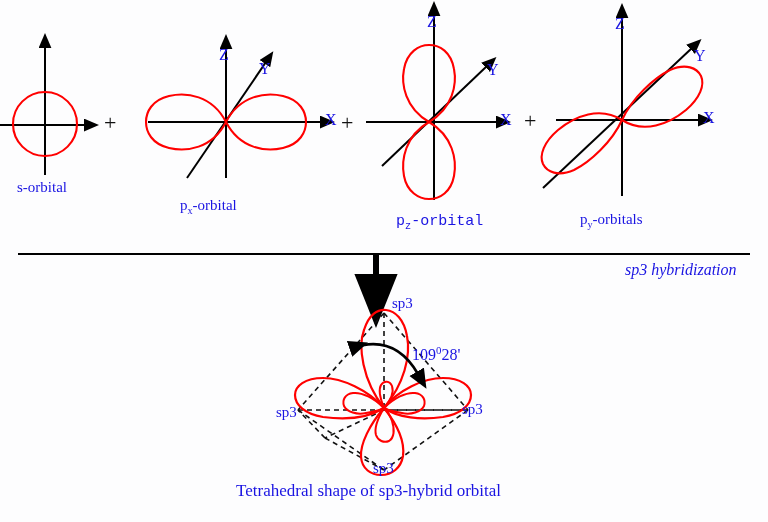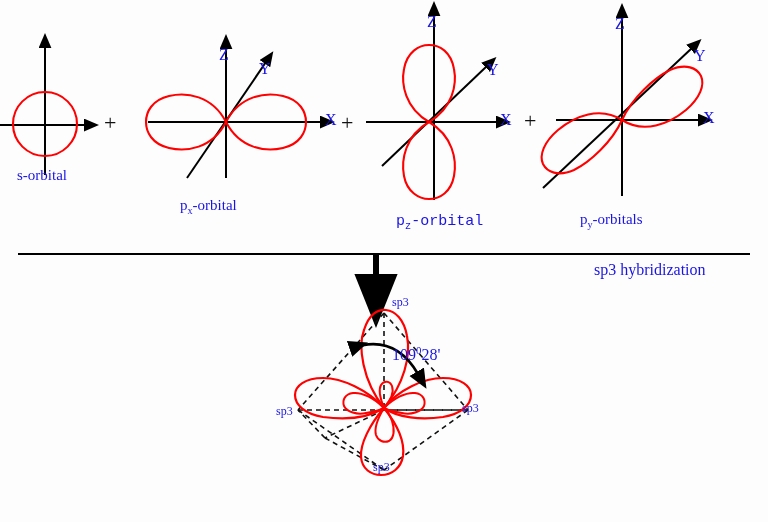--- a/index.html
+++ b/index.html
@@ -14,21 +14,21 @@
   svg.layer{position:absolute;left:0;top:0;width:768px;height:522px;}
   .lbl{
     position:absolute;
     color:#1a14e2;
     font-family:"Liberation Serif", serif;
     white-space:nowrap;
     line-height:1;
   }
   .lbl-orb{font-size:15px;}
   .lbl-axis{font-size:16px;font-weight:400;}
-  .lbl-sp3{font-size:12px;}
+  .lbl-sp3{font-size:15px;}
   .lbl-angle{font-size:16px;}
   .lbl-caption{font-size:17px;}
   .lbl-hyb{font-size:16px;}
   .plus{
     position:absolute;
     color:#111;
     font-size:22px;
     font-family:"Liberation Serif", serif;
     line-height:1;
   }
@@ -107,21 +107,21 @@
 
       <path d="M384,408 C374,398 362,392 353,393 C345,394 342,400 344,406 C347,412 357,415 366,413 C374,412 380,410 384,408 Z" fill="none" stroke="#ff0000" stroke-width="2"></path>
       <path d="M384,408 C394,398 406,392 415,393 C423,394 426,400 424,406 C421,412 411,415 402,413 C394,412 388,410 384,408 Z" fill="none" stroke="#ff0000" stroke-width="2"></path>
       <path d="M384,408 C378,418 374,428 376,435 C378,441 384,443 389,441 C394,438 395,430 392,421 C390,415 387,411 384,408 Z" fill="none" stroke="#ff0000" stroke-width="2"></path>
       <path d="M384,408 C380,398 378,390 381,385 C384,380 390,381 392,386 C394,392 391,400 384,408 Z" fill="none" stroke="#ff0000" stroke-width="2"></path>
 
       <path d="M352,348 C381,338 403,348 418,374" fill="none" stroke="#000" stroke-width="2.6" marker-start="url(#ah)" marker-end="url(#ah)"></path>
     </g>
   </svg>
 
-  <div class="lbl lbl-orb" style="left:17px;top:168px;"><span>s</span><span>-orbital</span></div>
+  <div class="lbl lbl-orb" style="left:17px;top:180px;"><span>s</span><span>-orbital</span></div>
 
   <div class="plus" style="left:104px;top:112px;"><span>+</span></div>
 
   <div class="lbl lbl-axis" style="left:219px;top:47px;"><span>Z</span></div>
   <div class="lbl lbl-axis" style="left:259px;top:61px;"><span>Y</span></div>
   <div class="lbl lbl-axis" style="left:325px;top:112px;"><span>X</span></div>
   <div class="lbl lbl-orb" style="left:180px;top:198px;"><span>p</span><sub>x</sub><span>-orbital</span></div>
 
   <div class="plus" style="left:341px;top:112px;"><span>+</span></div>
 
@@ -130,23 +130,24 @@
   <div class="lbl lbl-axis" style="left:500px;top:112px;"><span>X</span></div>
   <div class="lbl lbl-orb" style="left:396px;top:214px;font-family:Liberation Mono, monospace;"><span>p</span><sub>z</sub><span>-orbital</span></div>
 
   <div class="plus" style="left:524px;top:110px;"><span>+</span></div>
 
   <div class="lbl lbl-axis" style="left:615px;top:16px;"><span>Z</span></div>
   <div class="lbl lbl-axis" style="left:694px;top:48px;"><span>Y</span></div>
   <div class="lbl lbl-axis" style="left:703px;top:110px;"><span>X</span></div>
   <div class="lbl lbl-orb" style="left:580px;top:212px;"><span>p</span><sub>y</sub><span>-orbitals</span></div>
 
-  <div class="lbl lbl-hyb" style="left:594px;top:262px;"><span>sp3 hybridization</span></div>
+  <div class="lbl lbl-hyb" style="left:625px;top:262px;font-style:italic;"><span>sp3 hybridization</span></div>
 
   <div class="lbl lbl-sp3" style="left:392px;top:296px;"><span>sp3</span></div>
   <div class="lbl lbl-sp3" style="left:462px;top:402px;"><span>sp3</span></div>
   <div class="lbl lbl-sp3" style="left:276px;top:405px;"><span>sp3</span></div>
   <div class="lbl lbl-sp3" style="left:373px;top:461px;"><span>sp3</span></div>
 
-  <div class="lbl lbl-angle" style="left:392px;top:345px;"><span>109</span><sup>0</sup><span>28'</span></div>
+  <div class="lbl lbl-angle" style="left:412px;top:345px;"><span>109</span><sup>0</sup><span>28'</span></div>
 
+  <div class="lbl lbl-caption" style="left:236px;top:482px;"><span>Tetrahedral shape of sp3-hybrid orbital</span></div>
 
 </div>
 
 </body></html>

